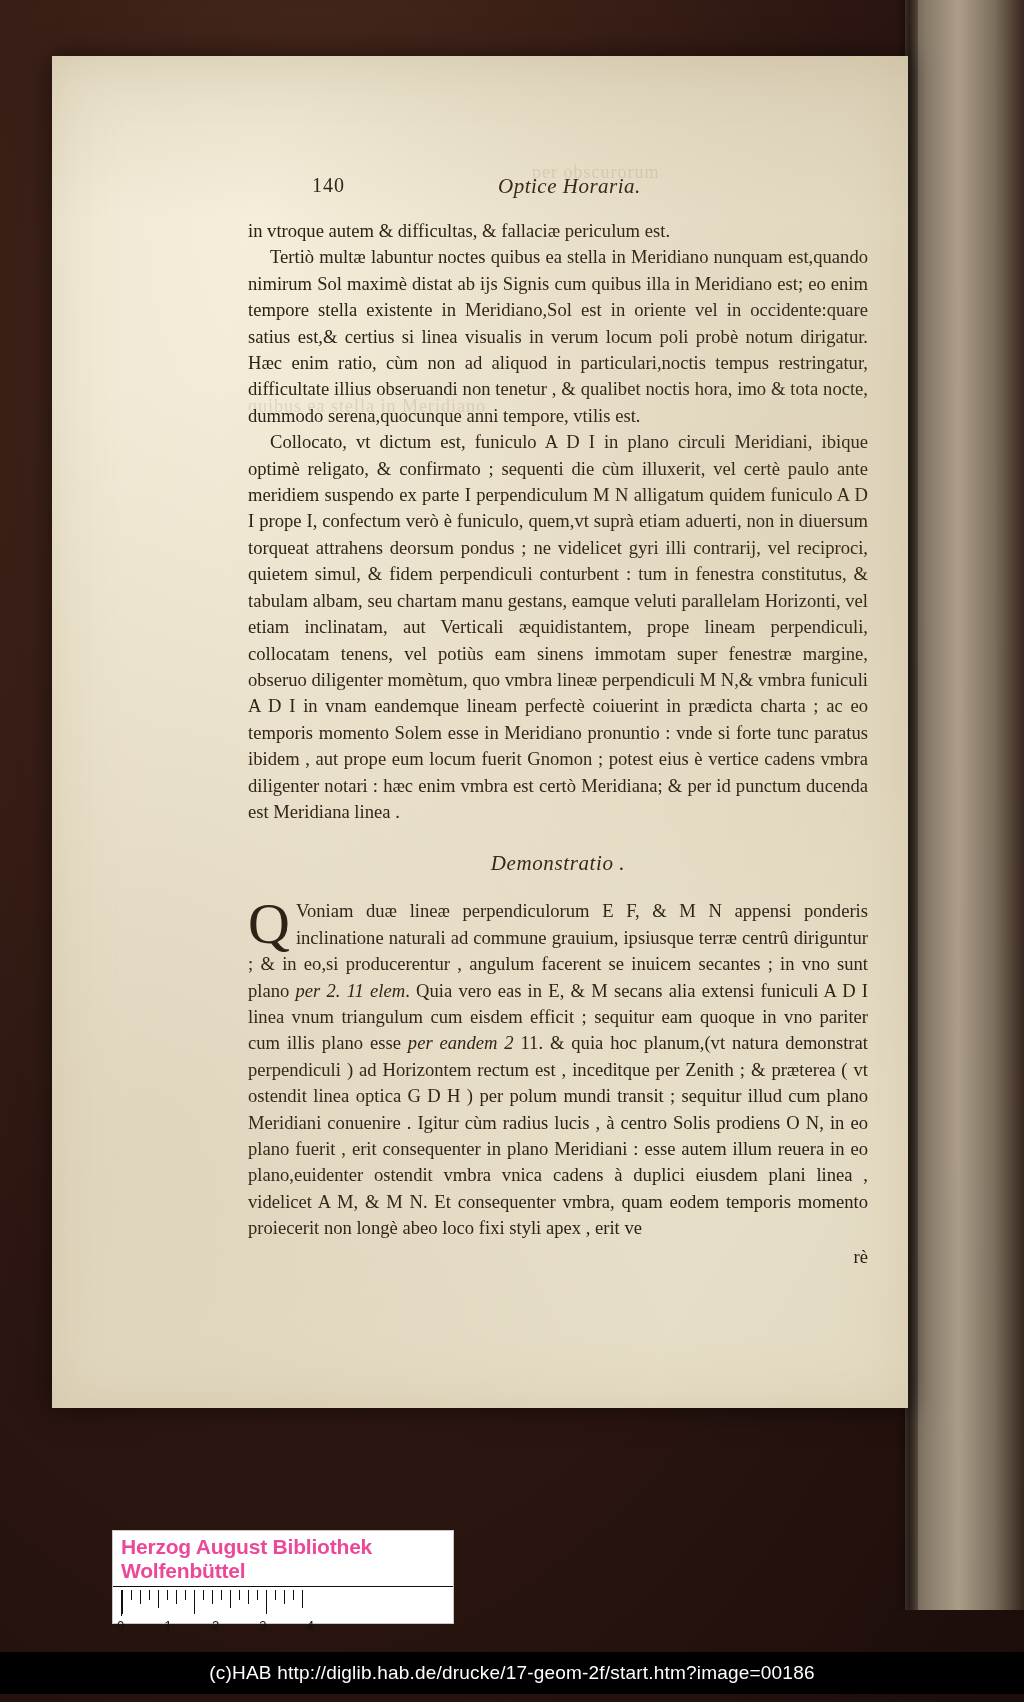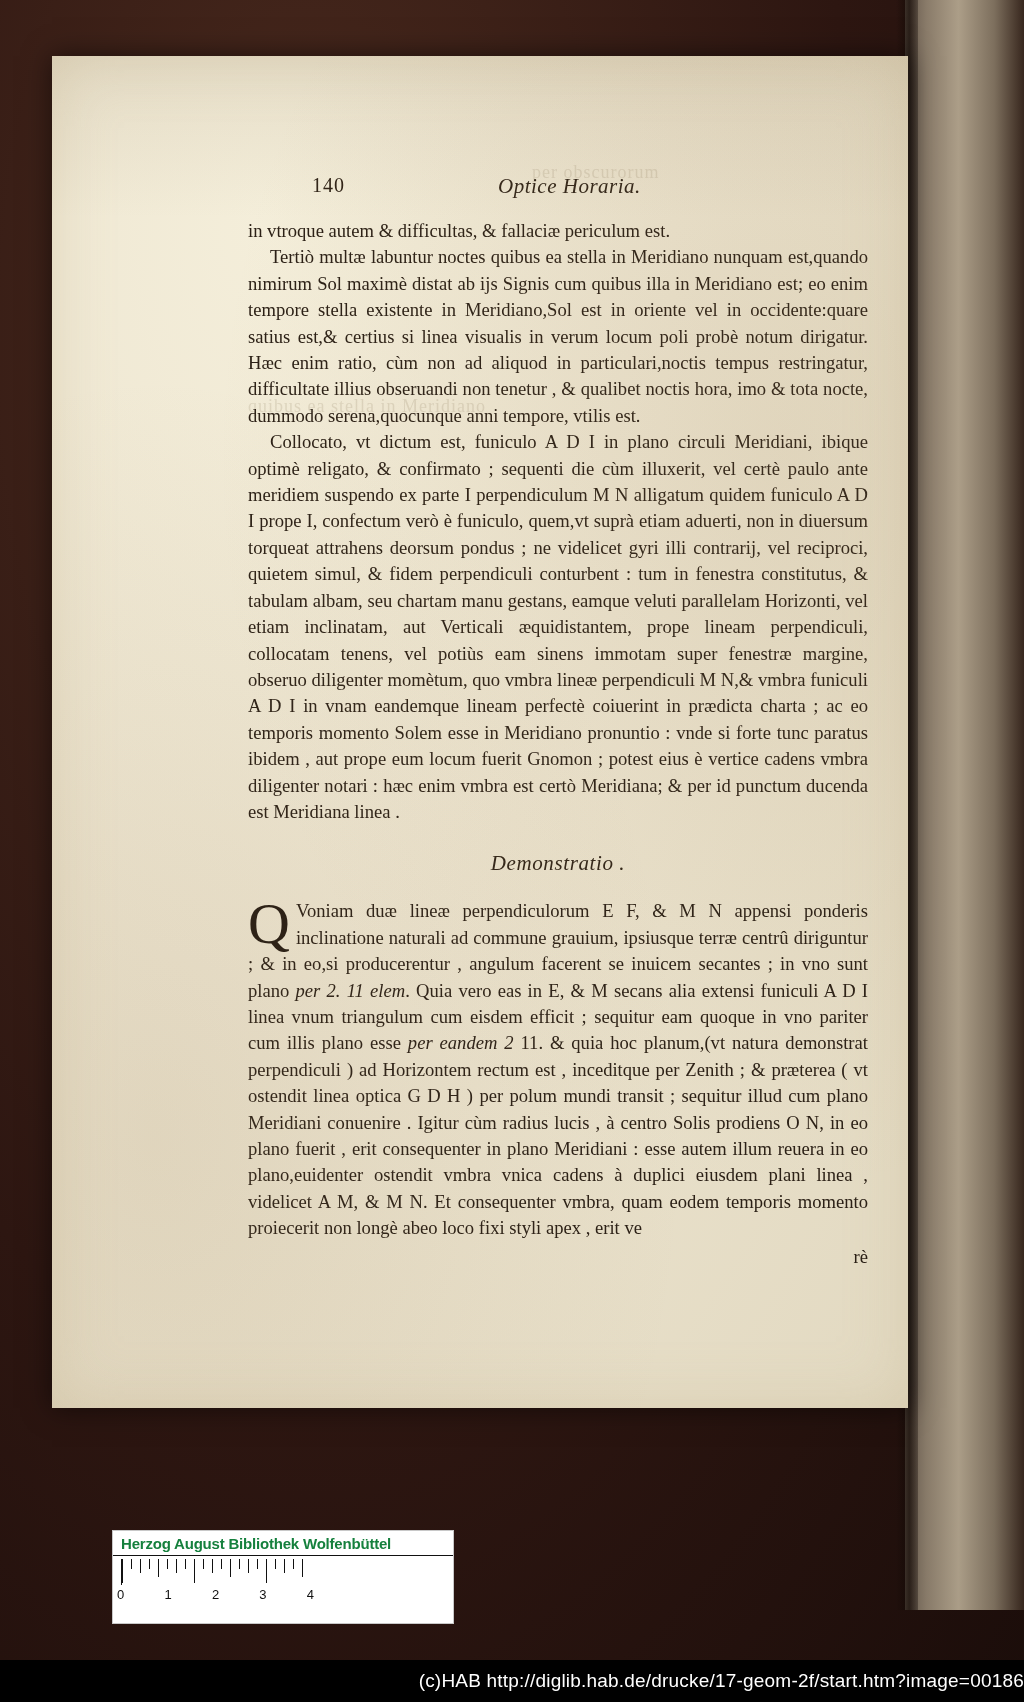--- a/index.html
+++ b/index.html
@@ -153,23 +153,23 @@
     bottom: 78px;
     width: 340px;
     height: 92px;
     background: #fff;
     border: 1px solid #c8c8c8;
     display: flex;
     flex-direction: column;
   }
   .scalebar-title {
     font-family: "Liberation Sans", sans-serif;
-    font-size: 15px;
+    font-size: 21px;
     font-weight: bold;
-    color: #15803d;
+    color: #ec4899;
     padding: 4px 3px 3px 8px;
     letter-spacing: -.2px;
   }
   .scalebar-body {
     display: flex;
     flex: 1;
     border-top: 1px solid #111;
   }
   .ruler {
     width: 205px;
@@ -218,28 +218,28 @@
     display: flex;
     height: 30px;
     width: 80px;
     margin-top: 2px;
     border: 1px solid #777;
   }
   .patch { flex: 1; }
   .footer-bar {
     position: absolute;
     left: 0;
-    bottom: 0;
+    bottom: 8px;
     width: 1024px;
     height: 42px;
     background: #000;
     color: #fff;
     display: flex;
     align-items: center;
-    justify-content: flex-end;
+    justify-content: center;
     font-family: "Liberation Sans", sans-serif;
     font-size: 19px;
     letter-spacing: .2px;
   }
 </style>
 </head>
 <body>
 
 <div class="scan">
   <div class="table-bg"></div>

